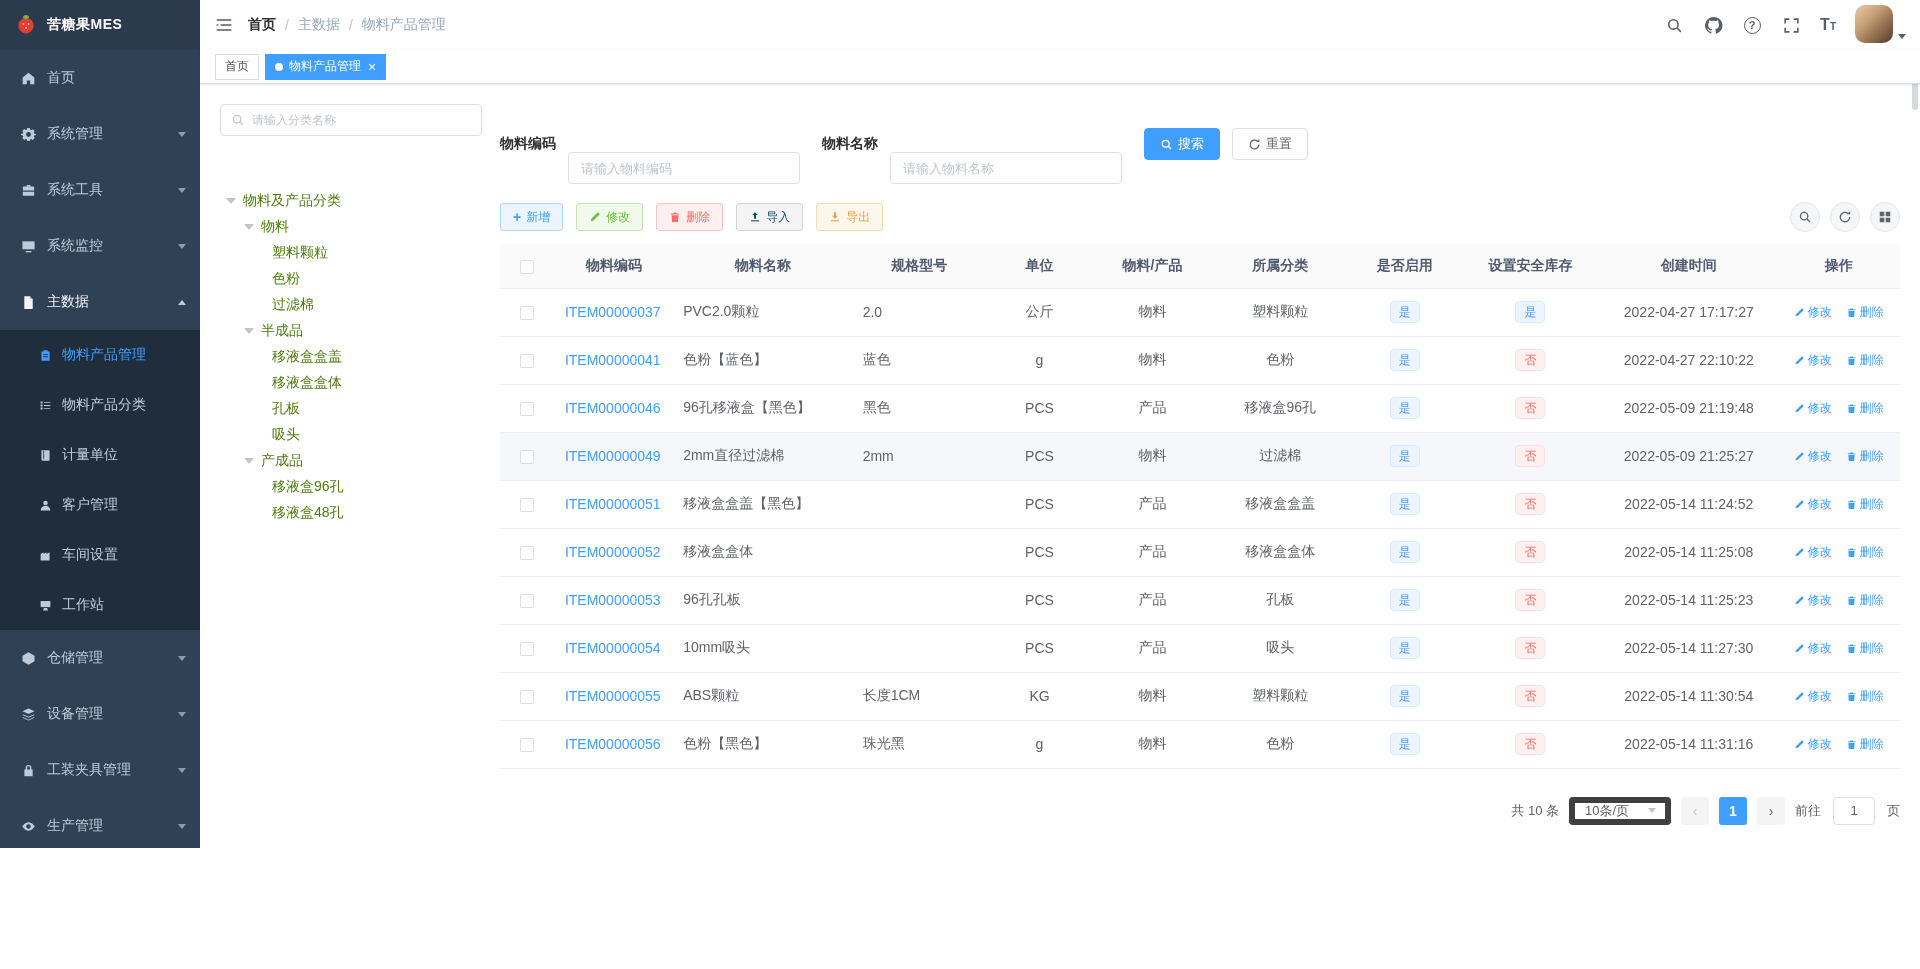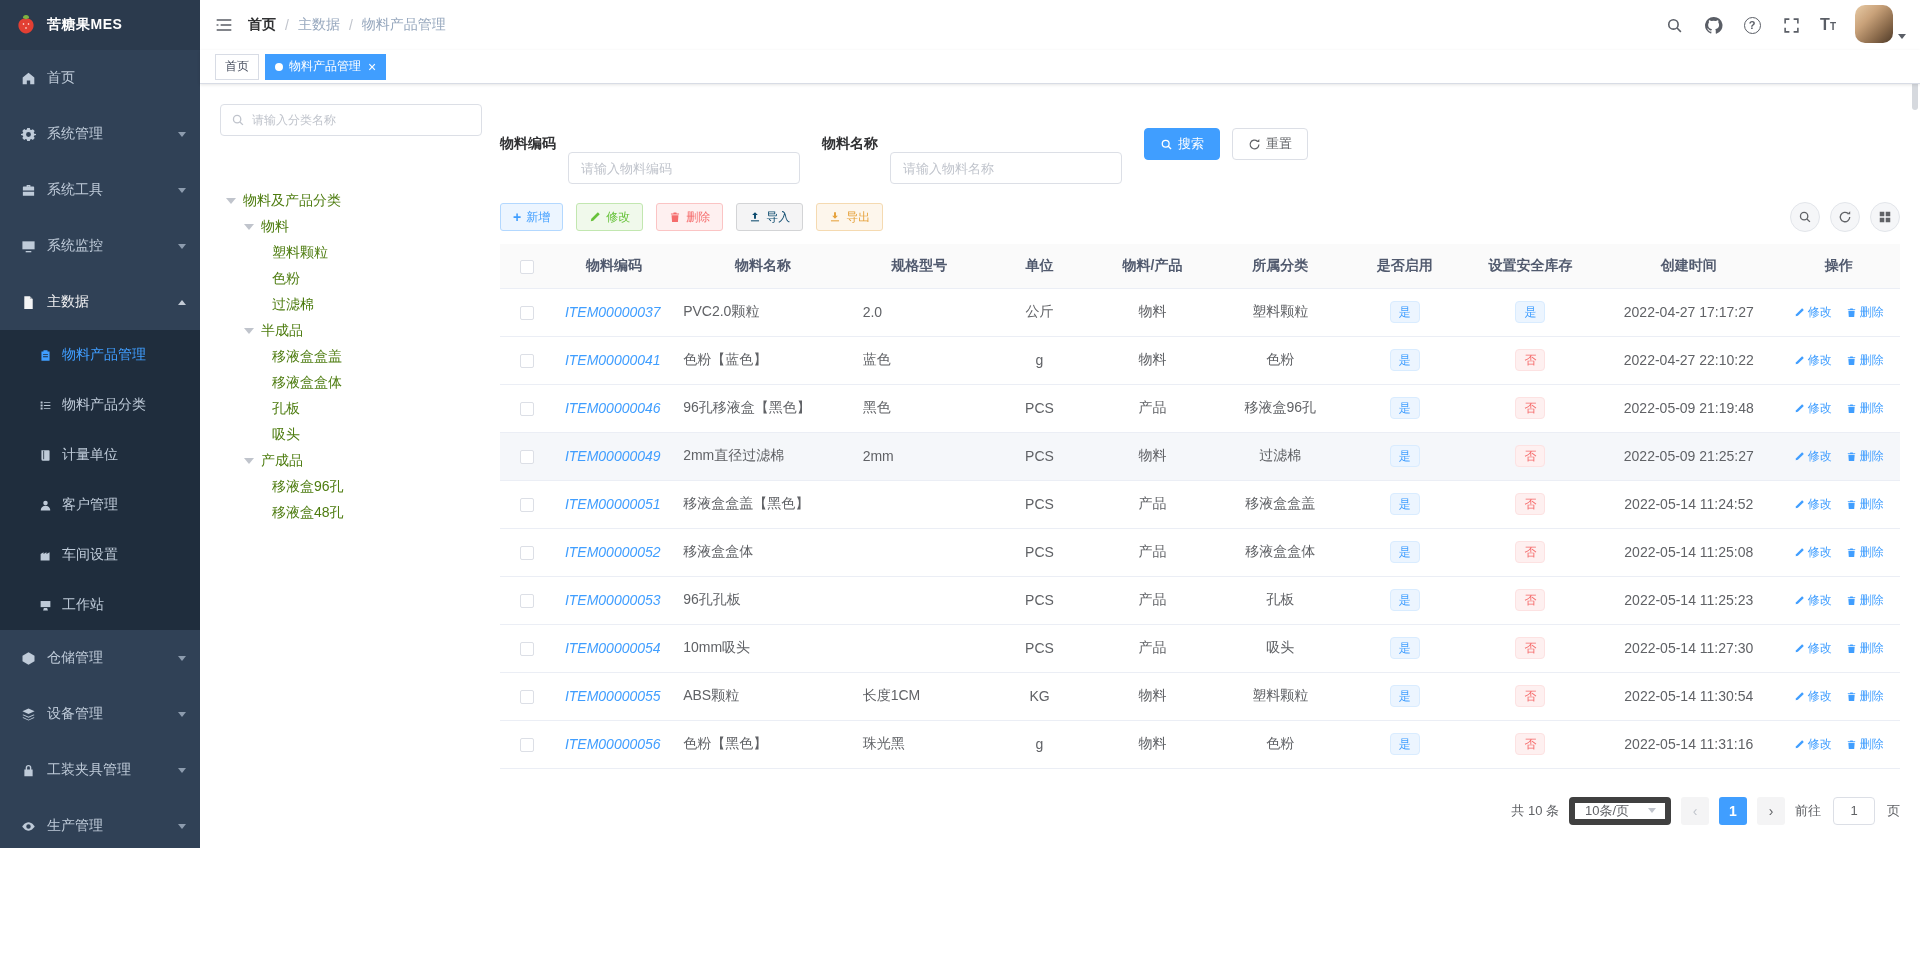--- a/index.html
+++ b/index.html
@@ -76,21 +76,21 @@
   .tbtn .plus { font-size:14px; font-weight:700; line-height:1; }
   .tool-right { margin-left:auto; display:flex; gap:10px; }
   .circle-btn { width:30px; height:30px; border-radius:50%; border:1px solid #e2e5ea; background:#f5f6f8; color:#606266; display:flex; align-items:center; justify-content:center; cursor:pointer; }
   
   table { width:100%; border-collapse:collapse; table-layout:fixed; }
   th { height:44px; font-size:14px; color:#515a6e; font-weight:700; background:#fafafa; border-bottom:1px solid #ebeef5; text-align:center; white-space:nowrap; overflow:hidden; }
   td { height:48px; font-size:14px; color:#606266; border-bottom:1px solid #ebeef5; text-align:center; padding:0 6px; white-space:nowrap; overflow:hidden; text-overflow:ellipsis; }
   td.c-left { text-align:left; padding-left:10px; }
   tr.is-hover td { background:#f5f7fa; }
   .checkbox { display:inline-block; width:14px; height:14px; border:1px solid #dcdfe6; border-radius:2px; background:#fff; vertical-align:middle; cursor:pointer; }
-  .link { color:#409eff; cursor:pointer; text-decoration:none;font-style:italic; }
+  .link { color:#409eff; cursor:pointer; text-decoration:none; }
   .tag { display:inline-block; height:22px; line-height:20px; padding:0 8px; font-size:12px; border-radius:4px; border:1px solid; }
   .tag-blue { color:#409eff; background:#ecf5ff; border-color:#d9ecff; }
   .tag-red  { color:#f56c6c; background:#fef0f0; border-color:#fde2e2; }
   .op { color:#409eff; font-size:12px; display:inline-flex; align-items:center; gap:3px; margin:0 7px; cursor:pointer; text-decoration:none; }
   
   .pager { display:flex; align-items:center; justify-content:flex-end; gap:10px; margin-top:28px; font-size:13px; color:#606266; }
   .psel { width:102px; height:28px; border:6px solid #404040; border-radius:4px; display:flex; align-items:center; justify-content:space-between; padding:0 9px 0 10px; cursor:pointer; font-size:13px; color:#606266; background:#fff; }
   .psel .caret-dn { border-top-color:#c0c4cc; margin:0; }
   .pbtn { min-width:28px; height:28px; border-radius:3px; background:#f4f4f5; display:flex; align-items:center; justify-content:center; font-size:14px; cursor:pointer; color:#606266; padding:0 4px; }
   .pbtn.disabled { color:#c0c4cc; cursor:default; }

